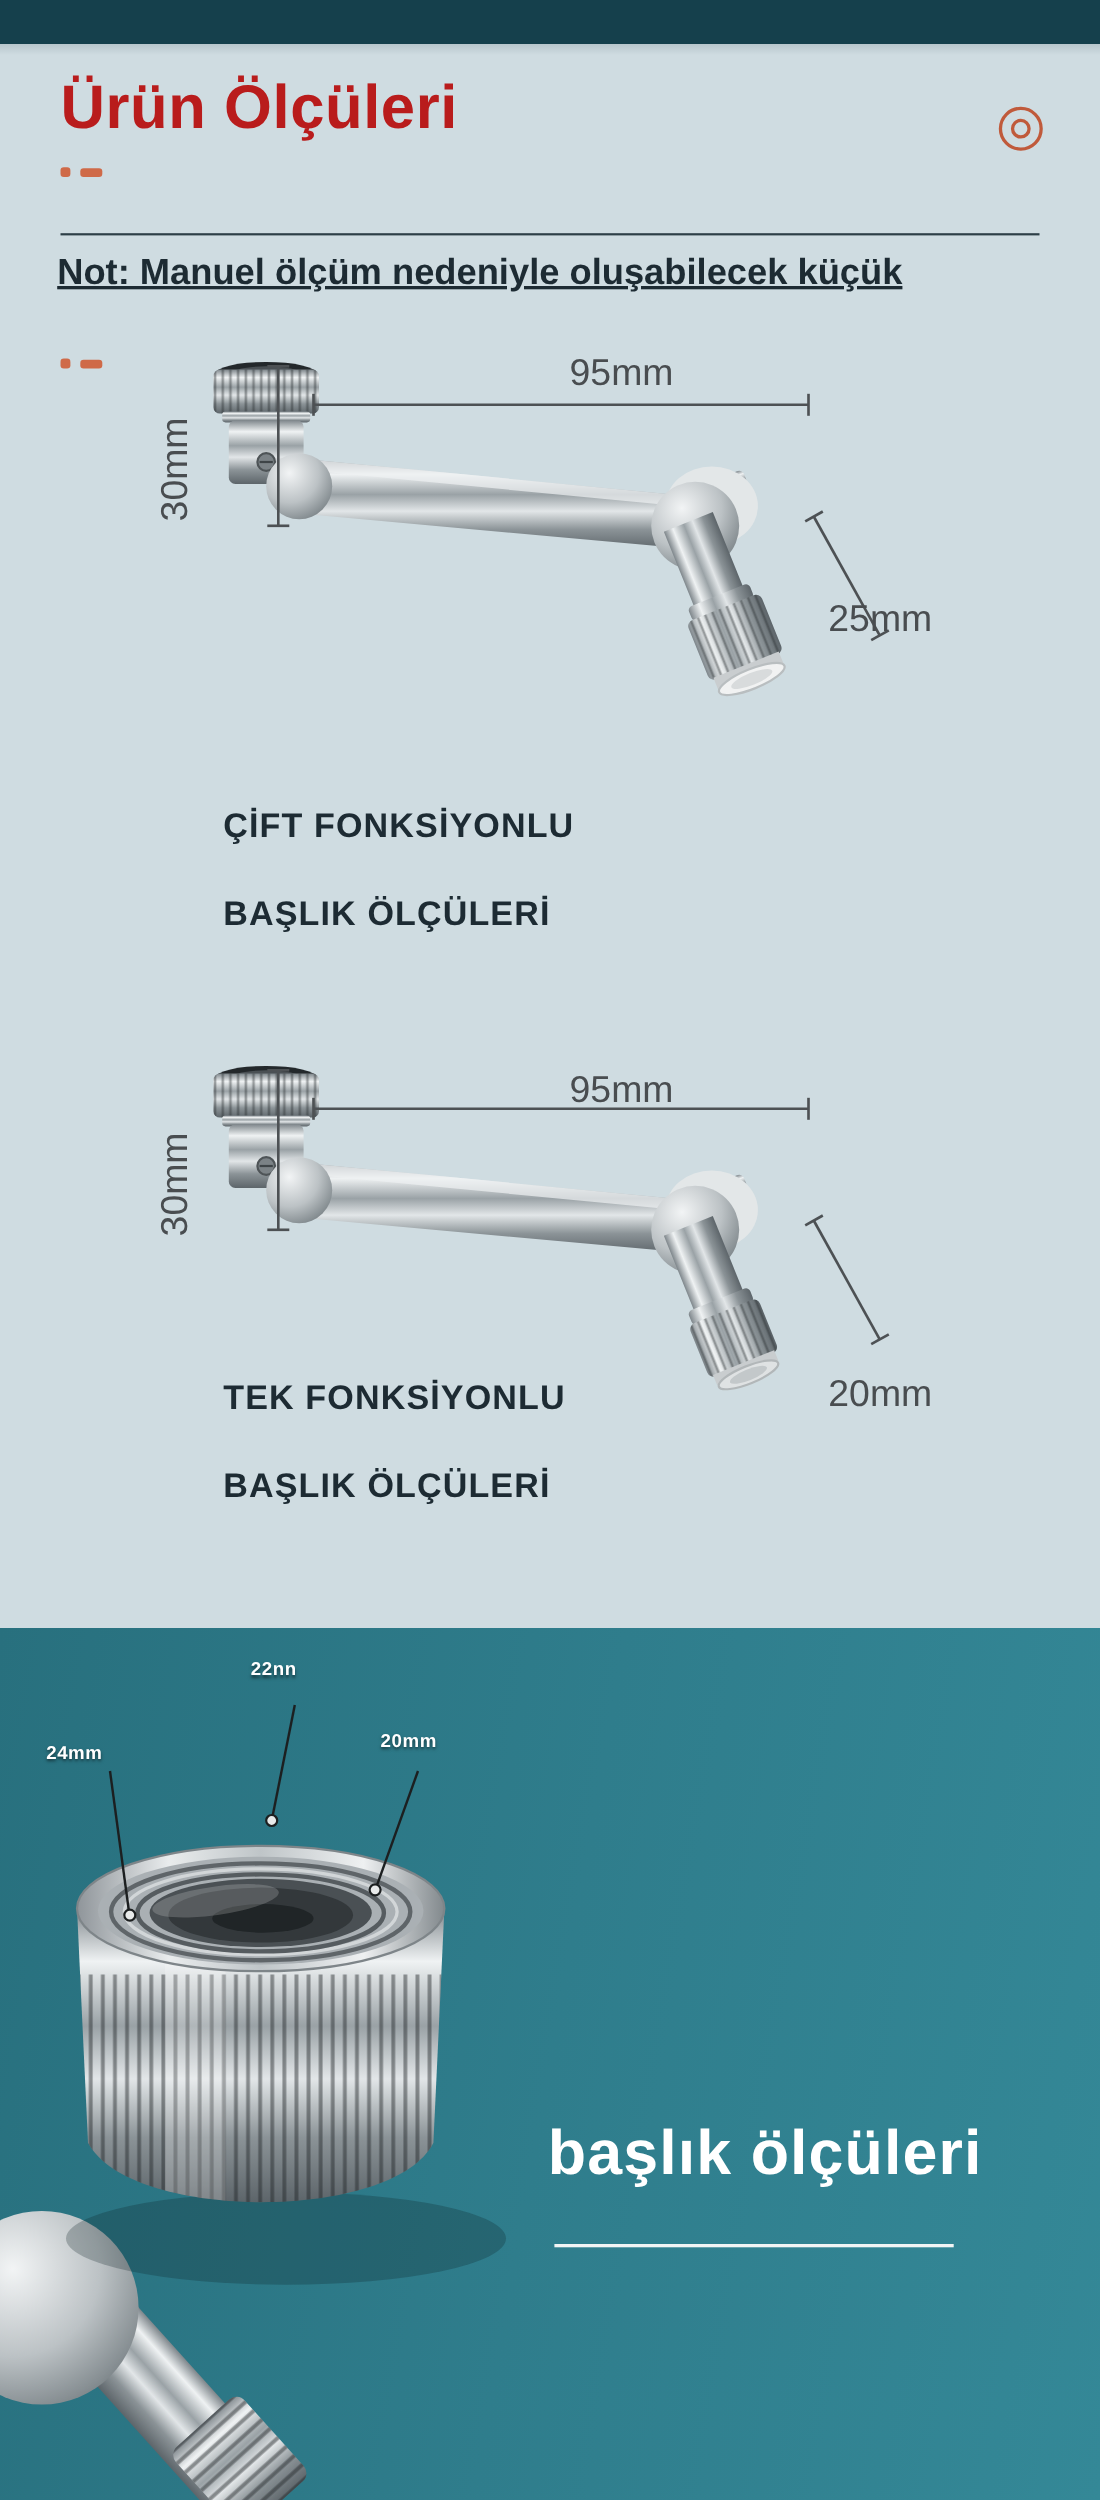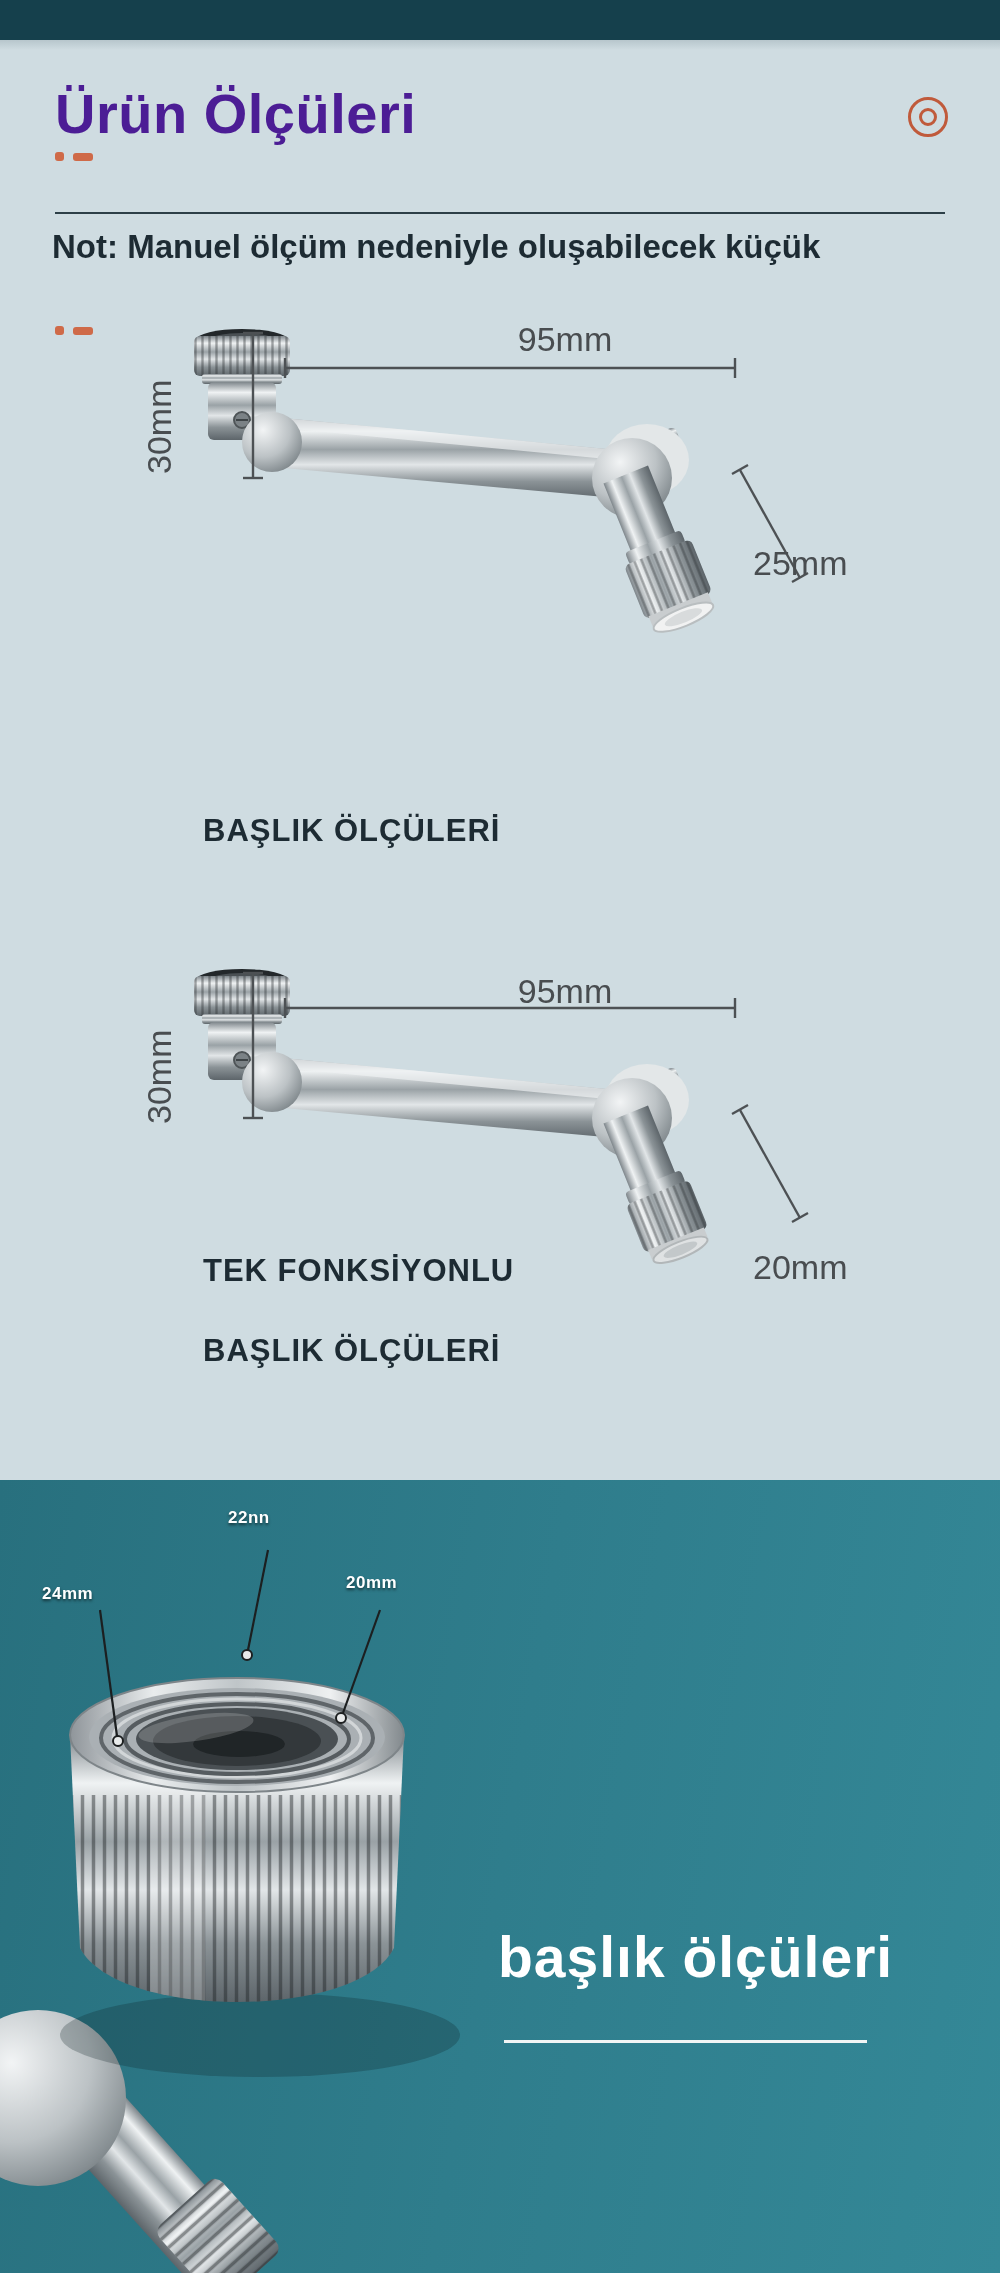--- a/index.html
+++ b/index.html
@@ -5,22 +5,22 @@
   * { margin:0; padding:0; box-sizing:border-box; }
   html,body { background:#ffffff; }
   body { font-family:"Liberation Sans","DejaVu Sans",sans-serif; }
   .page { position:relative; width:1000px; height:2273px; background:#cfdce1; overflow:hidden; }
   .abs { position:absolute; }
 
   .top-bar { left:0; top:0; width:1000px; height:40px; background:#15404c; }
   .bar-shadow { left:0; top:40px; width:1000px; height:10px;
                 background:linear-gradient(#b7c6cc, #cfdce1); }
 
-  .main-title { left:55px; top:81px; font-size:56px; font-weight:bold;
-                color:#4c1d95; letter-spacing:0.5px; }
+  .main-title { left:55px; top:64px; font-size:56px; font-weight:bold;
+                color:#b91c1c; letter-spacing:0.5px; }
 
   .bullseye { left:908px; top:97px; width:40px; height:40px;
               border:3px solid #c05a3b; border-radius:50%;
               display:flex; align-items:center; justify-content:center; }
   .bullseye-inner { width:18px; height:18px; border:3px solid #c05a3b; border-radius:50%; }
 
   .accents { display:flex; align-items:center; gap:9px; }
   .accent-dot  { width:9px;  height:9px; border-radius:3px; background:#cf6a48; }
   .accent-dash { width:20px; height:8px; border-radius:3px; background:#cf6a48; }
 
@@ -104,21 +104,21 @@
     <div class="bullseye-inner"></div>
   </div>
 
   <div class="abs accents" style="left:55px; top:152px;">
     <div class="accent-dot"></div>
     <div class="accent-dash"></div>
   </div>
 
   <div class="abs divider"></div>
 
-  <div class="abs note-line" style="top:228px;">Not: Manuel ölçüm nedeniyle oluşabilecek küçük</div>
+  <div class="abs note-line" style="top:228px;text-decoration:underline;">Not: Manuel ölçüm nedeniyle oluşabilecek küçük</div>
 
   <div class="abs accents" style="left:55px; top:326px;">
     <div class="accent-dot"></div>
     <div class="accent-dash"></div>
   </div>
 
   <svg class="abs" style="left:150px; top:320px;" width="680" height="350" viewBox="0 0 680 350">
     <g>
       <ellipse cx="92" cy="20" rx="46" ry="11" fill="#23282b"></ellipse>
       <ellipse cx="92" cy="20" rx="32" ry="7" fill="#4a5054"></ellipse>
@@ -154,20 +154,21 @@
       <line x1="590" y1="150" x2="650" y2="258"></line>
       <line x1="582" y1="154" x2="598" y2="145"></line>
       <line x1="642" y1="262" x2="658" y2="253"></line>
     </g>
   </svg>
 
   <div class="abs dim-label" style="left:505px; top:320px; width:120px; text-align:center;">95mm</div>
   <div class="abs dim-label vlabel" style="left:140px; top:474px;">30mm</div>
   <div class="abs dim-label" style="left:753px; top:544px;">25mm</div>
 
+  <div class="abs caption" style="top:733px;">ÇİFT FONKSİYONLU</div>
   <div class="abs caption" style="top:813px;">BAŞLIK ÖLÇÜLERİ</div>
 
   <svg class="abs" style="left:150px; top:960px;" width="680" height="350" viewBox="0 0 680 350">
     <g>
       <ellipse cx="92" cy="20" rx="46" ry="11" fill="#23282b"></ellipse>
       <ellipse cx="92" cy="20" rx="32" ry="7" fill="#4a5054"></ellipse>
       <rect x="44" y="16" width="96" height="40" rx="6" fill="url(#chromeV)"></rect>
       <rect x="44" y="16" width="96" height="40" rx="6" fill="url(#knurl)"></rect>
       <rect x="52" y="54" width="80" height="10" rx="3" fill="url(#chromeV)"></rect>
       <rect x="58" y="62" width="68" height="58" rx="6" fill="url(#chromeV)"></rect>

